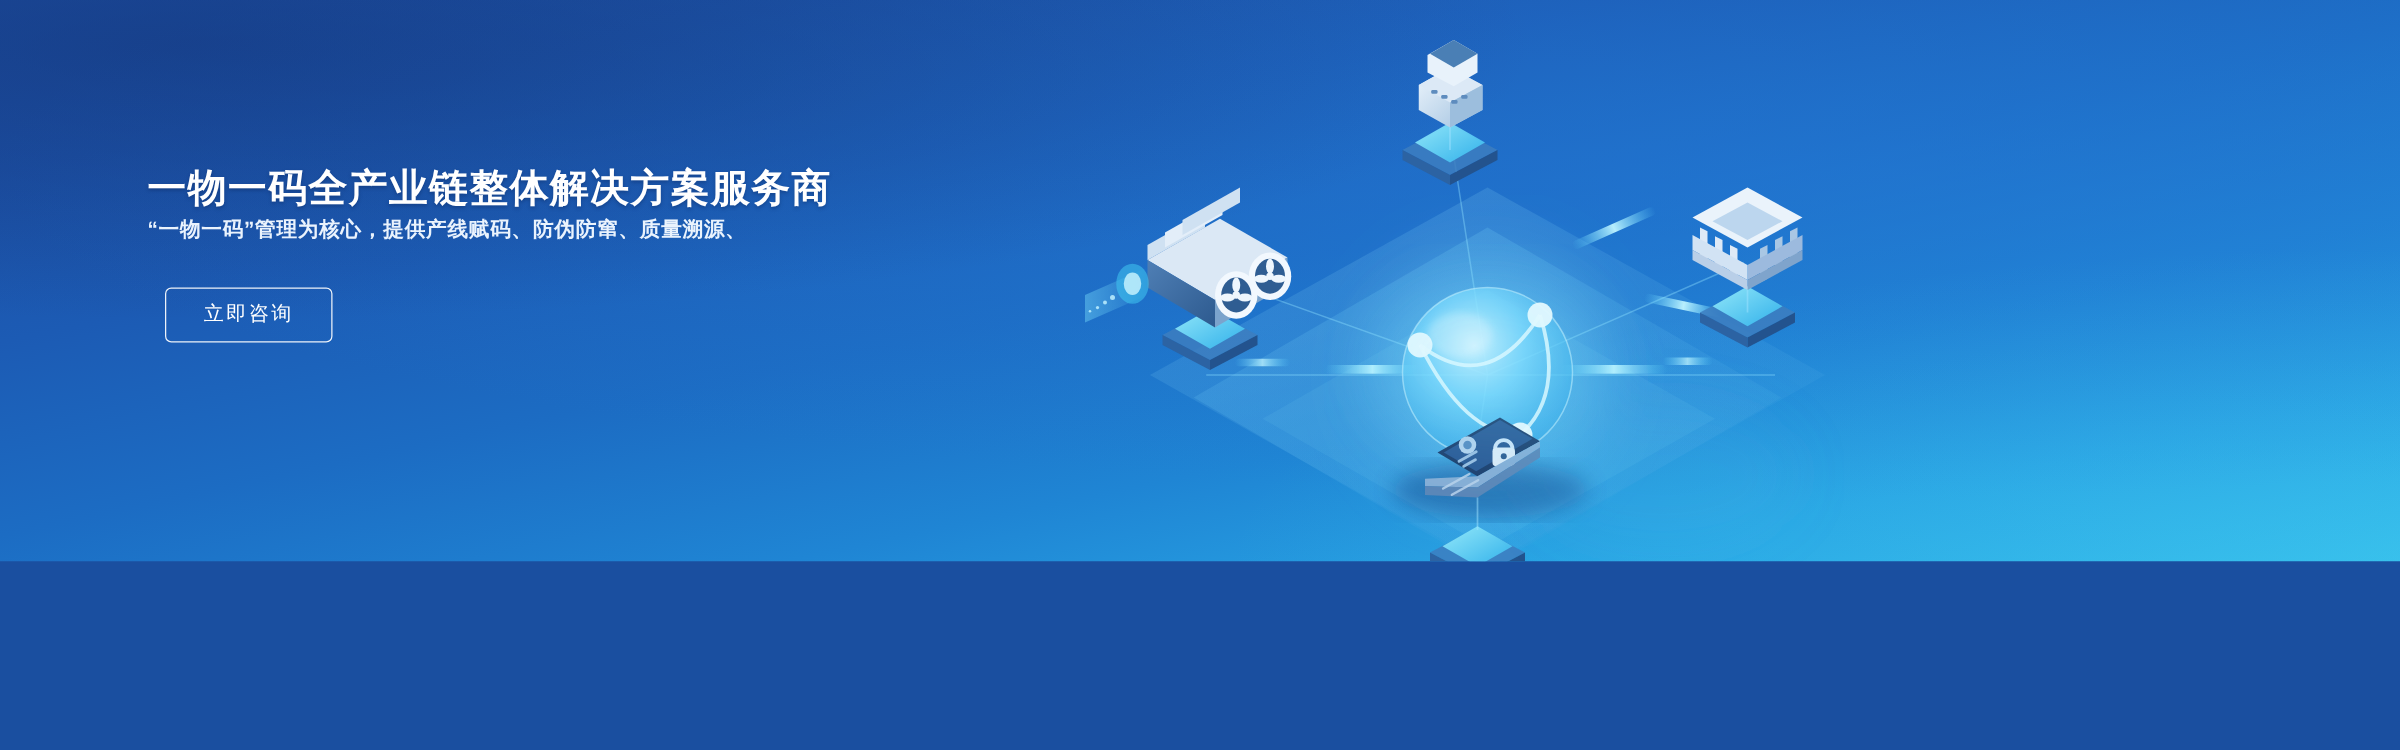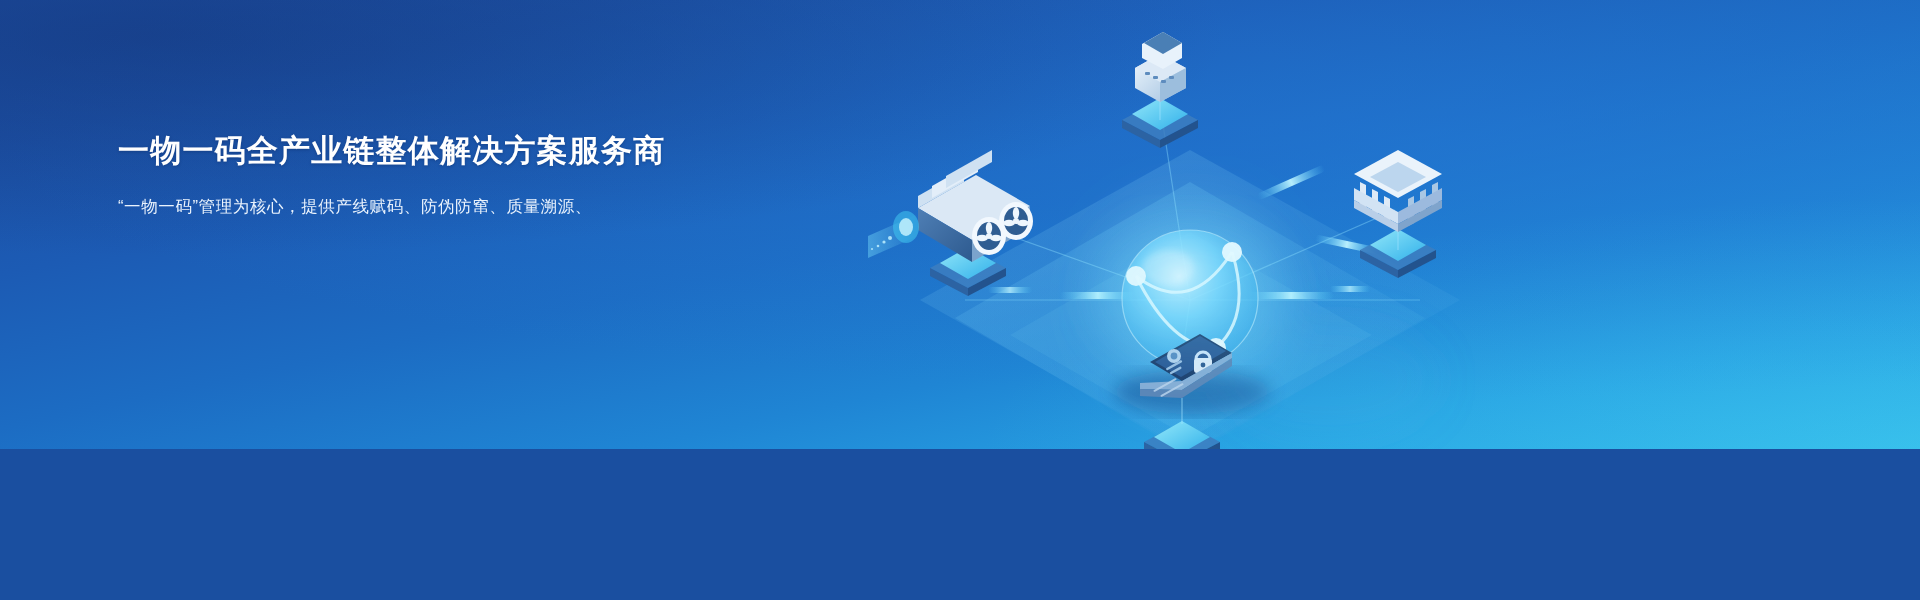--- a/index.html
+++ b/index.html
@@ -43,26 +43,25 @@
   .headline {
     font-size:31px;
     font-weight:bold;
     color:#ffffff;
     letter-spacing:1.2px;
     line-height:1.2;
     white-space:nowrap;
     text-shadow:0 1px 3px rgba(8,32,80,0.35);
   }
   .sub {
-    margin-top:22px;
     font-size:16.5px;
     color:#eaf3fd;
     line-height:31px;
     letter-spacing:0.6px;
-    font-weight:400;
+    font-weight:700;
   }
   .sub-line { display:block; white-space:nowrap; }
 
   .cta {
     display:inline-block;
     margin-top:30px; margin-left:14px;
     padding:13px 30px;
     border:1px solid rgba(255,255,255,0.92);
     border-radius:5px;
     color:#ffffff;
@@ -90,20 +89,21 @@
   <div class="bg-vignette"></div>
 
   <div class="copy">
 
     <h1 class="headline">一物一码全产业链整体解决方案服务商</h1>
 
     <p class="sub">
       <span class="sub-line">“一物一码”管理为核心，提供产线赋码、防伪防窜、质量溯源、</span>
     </p>
 
+    <button class="cta">立即咨询</button>
   </div>
 
   <div class="art">
     <svg viewBox="0 0 700 600" xmlns="http://www.w3.org/2000/svg">
       <defs>
         <linearGradient id="plat" x1="0" y1="0" x2="0.6" y2="1">
           <stop offset="0%" stop-color="#6fc6f2" stop-opacity="0.30"></stop>
           <stop offset="100%" stop-color="#3f9fe0" stop-opacity="0.16"></stop>
         </linearGradient>
         <linearGradient id="plat2" x1="0" y1="0" x2="0.6" y2="1">

